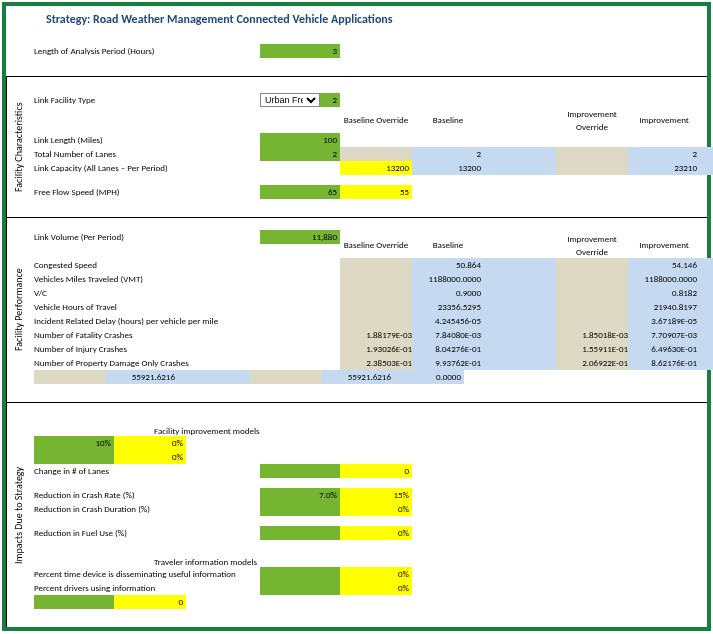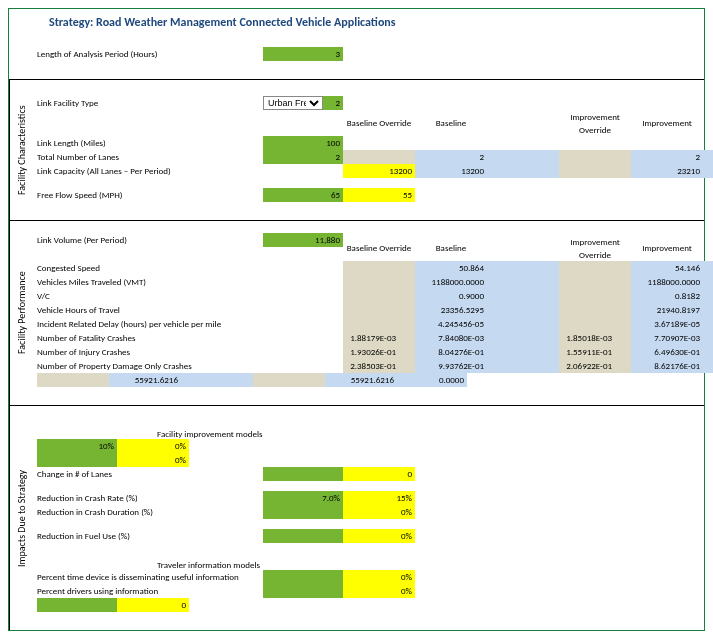--- a/index.html
+++ b/index.html
@@ -1,27 +1,27 @@
 <!DOCTYPE html>
 <html><head>
 <meta charset="utf-8">
 <style>
 *{box-sizing:border-box;margin:0;padding:0}
 body{font-family:Calibri,Arial,sans-serif;font-size:9px;background:#fff;width:713px}
-.container{border:1px solid #15803d;margin:8px}
+.container{border:4px solid #15803d;margin:2px}
 .title{color:#1f497d;font-weight:bold;font-size:12px;padding:6px 4px 2px 40px}
 .section{border-top:1px solid #000;display:flex}
 .vlabel{width:24px;border-right:1px solid #000;writing-mode:vertical-rl;transform:rotate(180deg);text-align:center;font-size:10px;padding:4px 2px;display:flex;align-items:center;justify-content:center}
 .body{flex:1;padding:6px 4px 8px 4px}
 .row{display:flex;align-items:center;min-height:14px;line-height:14px}
 .lbl{text-align:left;padding-right:3px}
 .lbl1{width:226px}
 .green{background:#76b531;text-align:right;padding-right:3px;min-height:14px;line-height:14px}
 .yellow{background:#ffff00;text-align:right;padding-right:3px;min-height:14px;line-height:14px}
-.olive{background:#ddd9c4;text-align:right;padding-right:19px;min-height:14px;line-height:14px}
+.olive{background:#ddd9c4;text-align:right;padding-right:0;min-height:14px;line-height:14px}
 .blue{background:#c5d9f1;text-align:right;padding-right:3px;min-height:14px;line-height:14px}
 .w-in{width:80px}
 .w-h{width:72px}
 .hdr{text-align:center;font-size:9px;min-height:14px;line-height:13px}
 .sub{font-weight:normal;padding-left:120px;margin-top:6px}
 .sp{height:10px}
 .slim{width:70px}
 select{font-size:9px;border:1px solid #888;background:#fff;width:60px}
 .hdr-row{margin-left:226px}
 </style>

